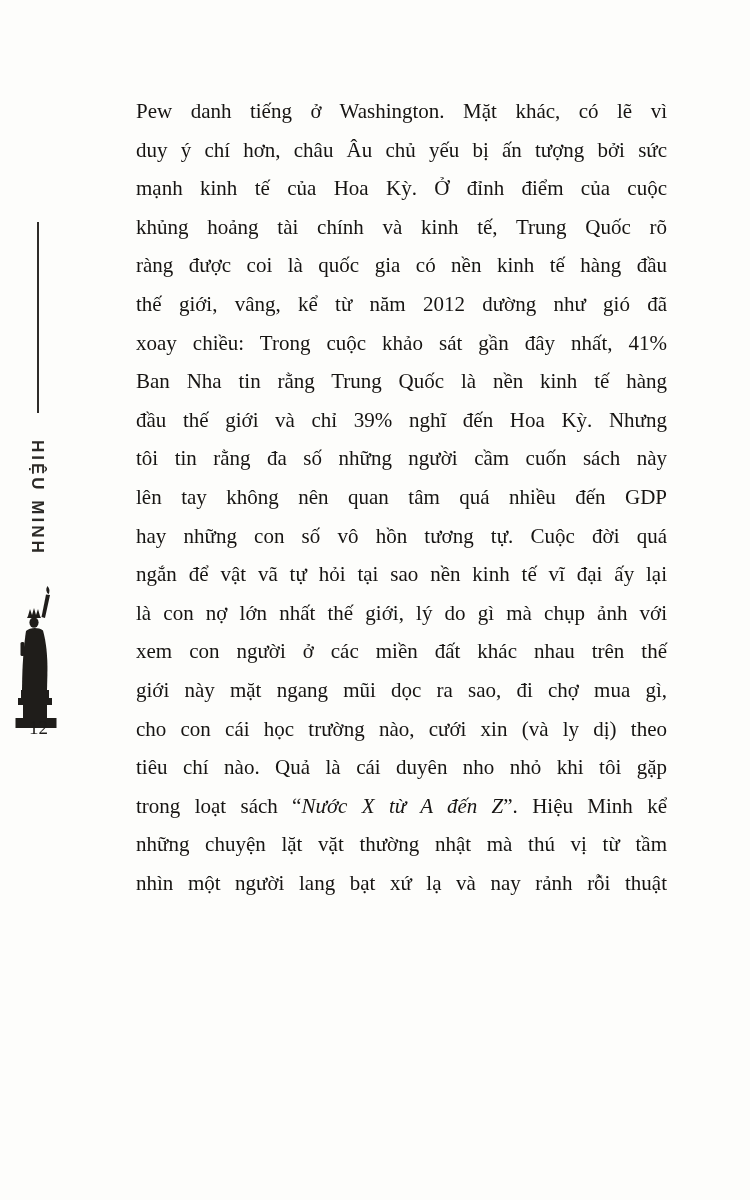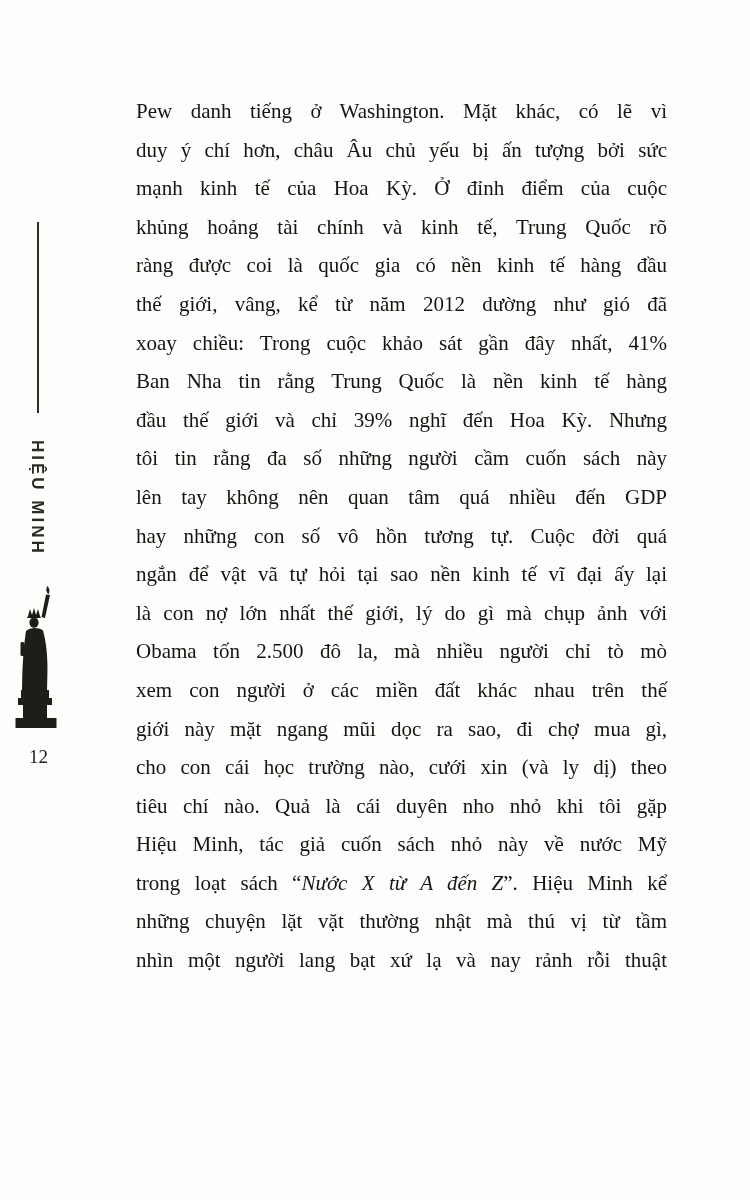--- a/index.html
+++ b/index.html
@@ -48,21 +48,21 @@
   .statue {
     position: absolute;
     left: 14px;
     top: 586px;
     width: 46px;
     height: 142px;
   }
   .page-number {
     position: absolute;
     left: 29px;
-    top: 746px;
+    top: 717px;
     font-size: 19px;
     color: #1d1b19;
   }
   
   .text-block {
     position: absolute;
     left: 114px;
     top: 92px;
     width: 553px;
     font-size: 21px;
@@ -112,24 +112,22 @@
       <div class="text-line">ràng được coi là quốc gia có nền kinh tế hàng đầu</div>
       <div class="text-line">thế giới, vâng, kể từ năm 2012 dường như gió đã</div>
       <div class="text-line">xoay chiều: Trong cuộc khảo sát gần đây nhất, 41%</div>
       <div class="text-line">Ban Nha tin rằng Trung Quốc là nền kinh tế hàng</div>
       <div class="text-line">đầu thế giới và chỉ 39% nghĩ đến Hoa Kỳ. Nhưng</div>
       <div class="text-line">tôi tin rằng đa số những người cầm cuốn sách này</div>
       <div class="text-line">lên tay không nên quan tâm quá nhiều đến GDP</div>
       <div class="text-line">hay những con số vô hồn tương tự. Cuộc đời quá</div>
       <div class="text-line">ngắn để vật vã tự hỏi tại sao nền kinh tế vĩ đại ấy lại</div>
       <div class="text-line">là con nợ lớn nhất thế giới, lý do gì mà chụp ảnh với</div>
-      <div class="text-line">Obama tốn 2.500 đô la, mà nhiều người chỉ tò mò</div>
       <div class="text-line">xem con người ở các miền đất khác nhau trên thế</div>
       <div class="text-line">giới này mặt ngang mũi dọc ra sao, đi chợ mua gì,</div>
       <div class="text-line">cho con cái học trường nào, cưới xin (và ly dị) theo</div>
       <div class="text-line">tiêu chí nào. Quả là cái duyên nho nhỏ khi tôi gặp</div>
-      <div class="text-line">Hiệu Minh, tác giả cuốn sách nhỏ này về nước Mỹ</div>
       <div class="text-line"><span>trong loạt sách “</span><em>Nước X từ A đến Z</em><span>”. Hiệu Minh kể</span></div>
       <div class="text-line">những chuyện lặt vặt thường nhật mà thú vị từ tầm</div>
       <div class="text-line">nhìn một người lang bạt xứ lạ và nay rảnh rỗi thuật</div>
     </div>
 
 </div>
 
 </body></html>

